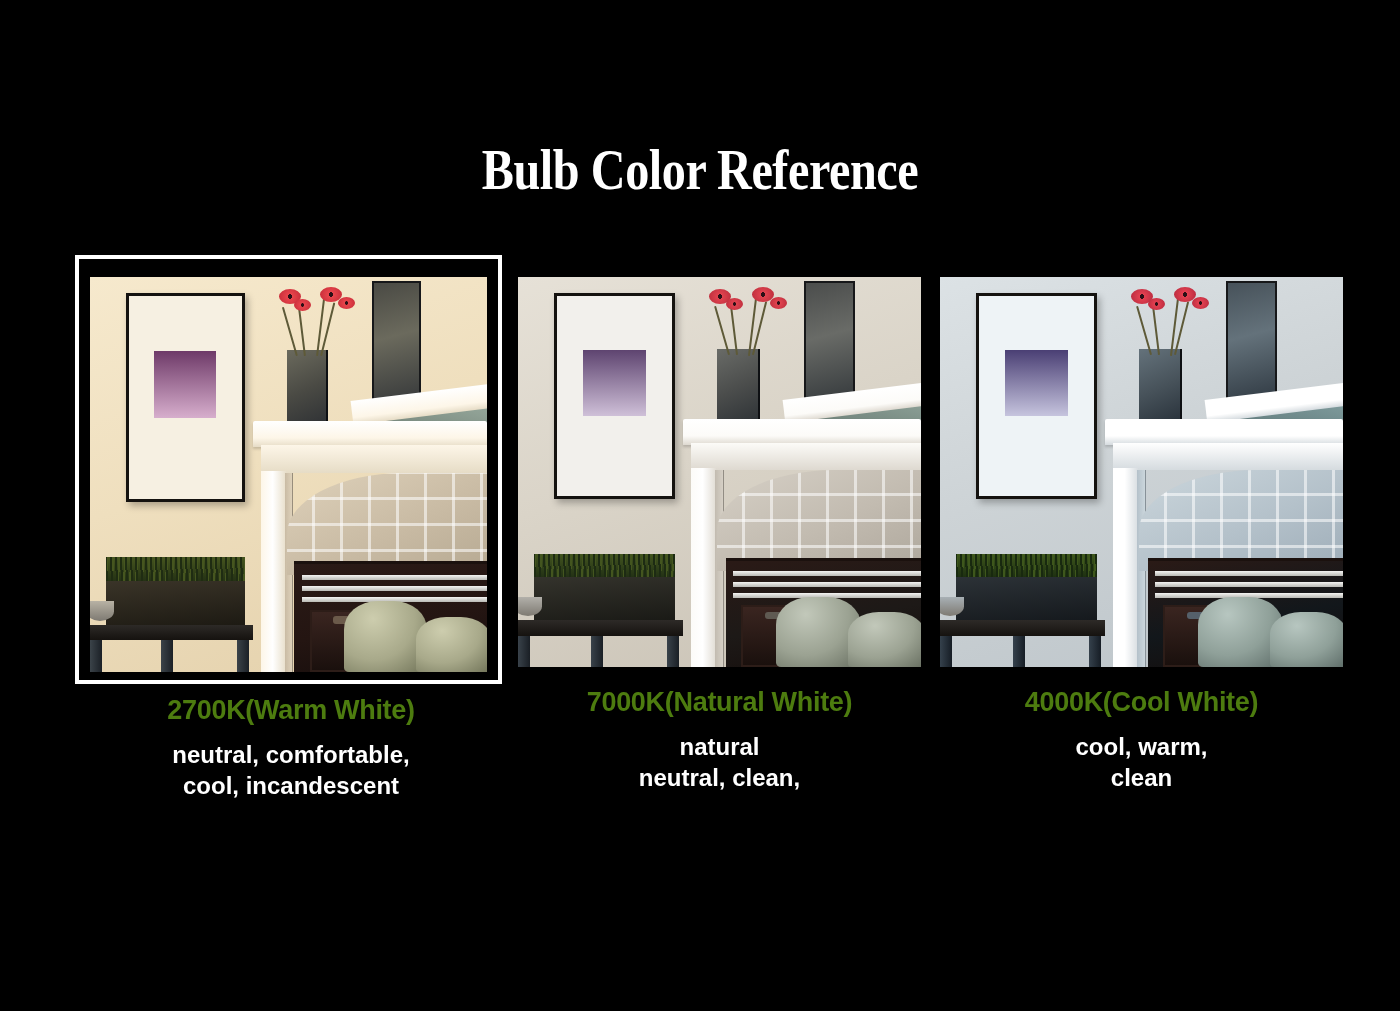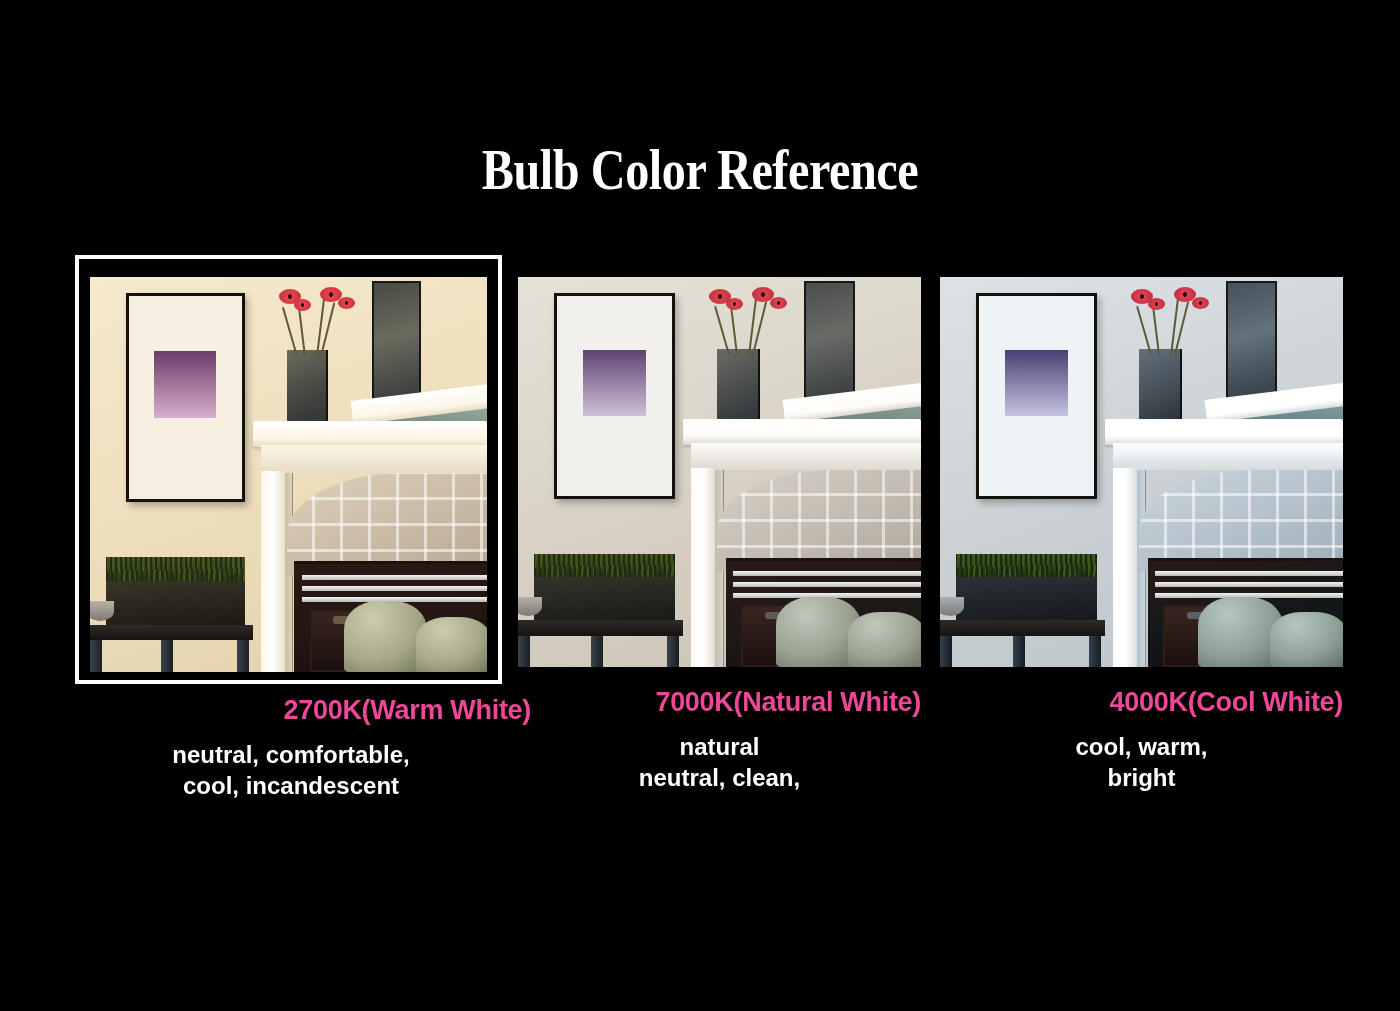--- a/index.html
+++ b/index.html
@@ -220,22 +220,22 @@
     position:absolute; bottom:0;
     background:radial-gradient(ellipse at 35% 25%, var(--otto-hi) 0%, var(--otto) 55%, var(--otto-lo) 100%);
     border-radius:40% 40% 6% 6%;
   }
   .ottoman.o1 { left:64%; width:21%; height:18%; }
   .ottoman.o2 { left:82%; width:19%; height:14%; }
 
   
   .cap-wrap { position:absolute; width:100%; text-align:center; }
   .cap-title {
-    font-size:27px; font-weight:700; color:#ec4899;
-    letter-spacing:-0.3px; white-space:nowrap;text-align:right;
+    font-size:27px; font-weight:700; color:#4d7c0f;
+    letter-spacing:-0.3px; white-space:nowrap;
   }
   .cap-desc {
     margin-top:14px;
     font-size:24px; font-weight:700; color:#ffffff;
     line-height:1.28;
   }
   .cap-desc .l { display:block; }
 
   .panel.p1 .cap-wrap { top:440px; left:-24px; width:480px; }
   .panel.p2 .cap-wrap { top:432px; left:0;     width:403px; }
@@ -461,18 +461,18 @@
           <div class="ottoman o1"></div>
           <div class="ottoman o2"></div>
         </div>
       </div>
     </div>
 
     <div class="cap-wrap">
       <div class="cap-title">4000K(Cool White)</div>
       <div class="cap-desc">
         <span class="l">cool, warm,</span>
-        <span class="l">bright</span>
+        <span class="l">clean</span>
       </div>
     </div>
   </div>
 
 </div>
 
 </body></html>

